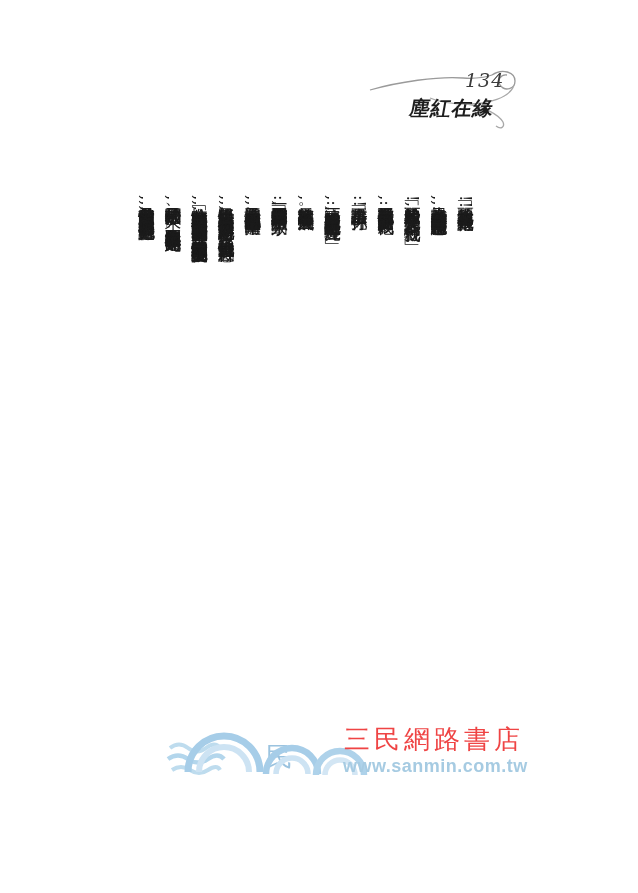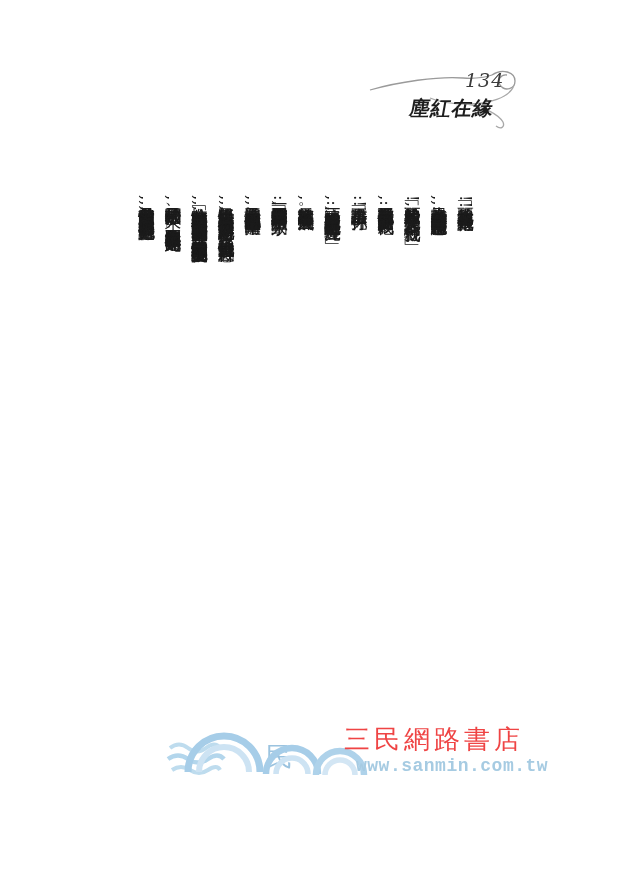--- a/index.html
+++ b/index.html
@@ -35,22 +35,22 @@
 
   
   .watermark{position:absolute;left:0;top:0;z-index:1;}
   .wm-logo{position:absolute;left:150px;top:708px;width:205px;height:72px;}
   .wm-name{
     position:absolute;left:328px;top:722px;
     font-size:26px;color:#ef4444;letter-spacing:4px;font-weight:normal;
     white-space:nowrap;
   }
   .wm-url{
-    position:absolute;left:340px;top:756px;
-    font-family:Liberation Mono, monospace;
+    position:absolute;left:327px;top:756px;
+    font-family:Liberation Sans, sans-serif;
     font-size:18px;font-weight:bold;color:#a6cbe2;letter-spacing:.5px;
     white-space:nowrap;
     text-align:right;
   }
 </style>
 </head>
 <body>
 
 <div class="page">
 

